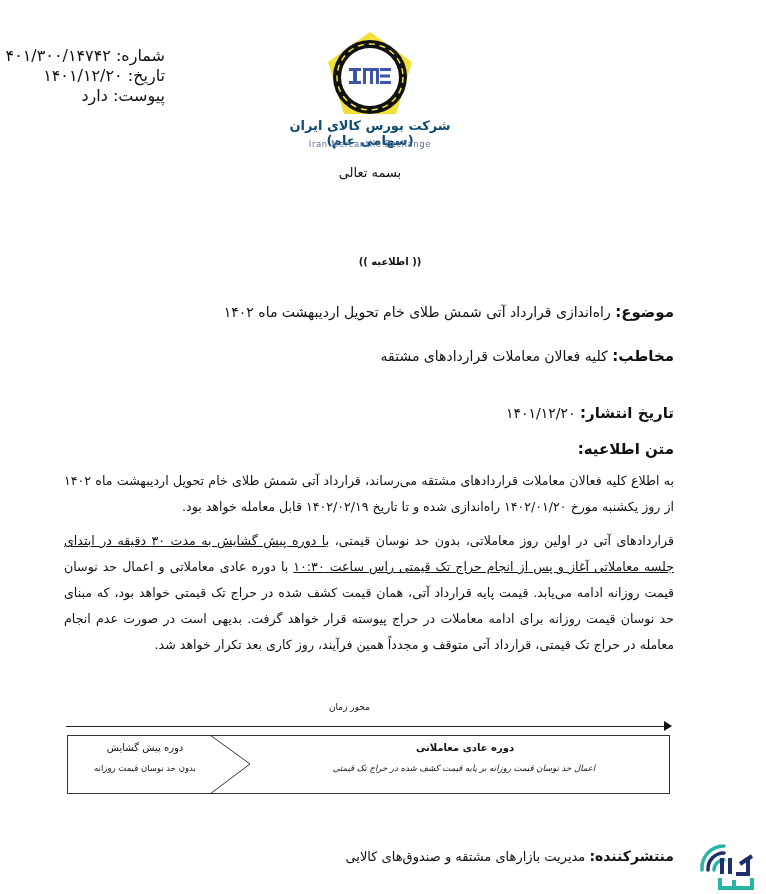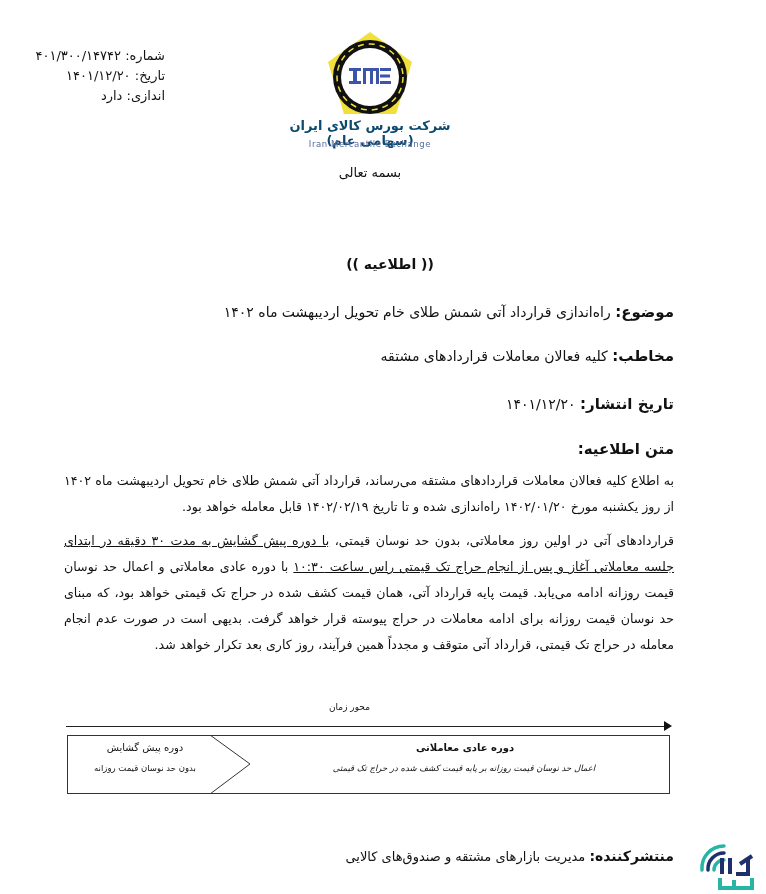--- a/index.html
+++ b/index.html
@@ -1,36 +1,36 @@
 <!DOCTYPE html>
 <html><head>
 <meta charset="utf-8">
 <style>
   html, body { margin:0; padding:0; background:#ffffff; }
   body { width:766px; height:894px; position:relative; overflow:hidden;
          font-family:"DejaVu Sans", sans-serif; color:#111; }
   .abs { position:absolute; }
 
   
-  .meta { left:40px; top:46px; width:125px; font-size:13px; line-height:20px; direction:rtl; text-align:right; }
+  .meta { left:40px; top:46px; width:125px; font-size:16px; line-height:20px; direction:rtl; text-align:right; }
   .meta-row { white-space:nowrap; }
 
   
   .logo { left:322px; top:30px; width:96px; height:90px; }
   .logo-fa { left:270px; top:118px; width:200px; text-align:center; font-size:13px; font-weight:bold; color:#0c4a6e; direction:rtl; }
   .logo-en { left:270px; top:139px; width:200px; text-align:center; font-size:8.5px; color:#5a6d9c; letter-spacing:0.6px; font-family:"DejaVu Sans", sans-serif; }
   .bismillah { left:300px; top:165px; width:140px; text-align:center; font-size:13px; direction:rtl; }
 
-  .notice-title { left:300px; top:256px; width:180px; text-align:center; font-size:14px; font-weight:bold; direction:rtl; }
+  .notice-title { left:300px; top:256px; width:180px; text-align:center; font-size:10px; font-weight:bold; direction:rtl; }
 
   .field { right:92px; font-size:14px; direction:rtl; text-align:center; white-space:nowrap; }
   .field b { font-weight:bold; font-size:15px; }
   .f1 { top:303px; }
   .f2 { top:347px; }
-  .f3 { top:395px; }
+  .f3 { top:404px; }
   .f4 { top:440px; }
 
   .para { right:92px; width:610px; font-size:12.6px; line-height:26px; direction:rtl; text-align:justify; text-align-last:right; }
   .p1 { top:468px; }
   .p2 { top:528px; }
   .ul { text-decoration:underline; }
 
   
   .axis-label { left:290px; top:702px; width:80px; text-align:right; font-size:9px; direction:rtl; }
   .axis { left:66px; top:726px; width:600px; height:1px; background:#222; }
@@ -52,21 +52,21 @@
 <div class="abs meta">
   <div class="meta-row">
     <span>شماره:</span>
     <span>۴۰۱/۳۰۰/۱۴۷۴۲</span>
   </div>
   <div class="meta-row">
     <span>تاریخ:</span>
     <span>۱۴۰۱/۱۲/۲۰</span>
   </div>
   <div class="meta-row">
-    <span>اندازی:</span>
+    <span>پیوست:</span>
     <span>دارد</span>
   </div>
 </div>
 
 <svg class="abs logo" viewBox="0 0 96 90">
   <polygon points="48,2 90,32 74,84 22,84 6,32" fill="#f2e03a"></polygon>
   <circle cx="48" cy="47" r="37" fill="#111"></circle>
   <circle cx="48" cy="47" r="33" fill="none" stroke="#f2e03a" stroke-width="1.5" stroke-dasharray="6 5"></circle>
   <circle cx="48" cy="47" r="29" fill="#fff"></circle>
   <g fill="#3d55a8">

